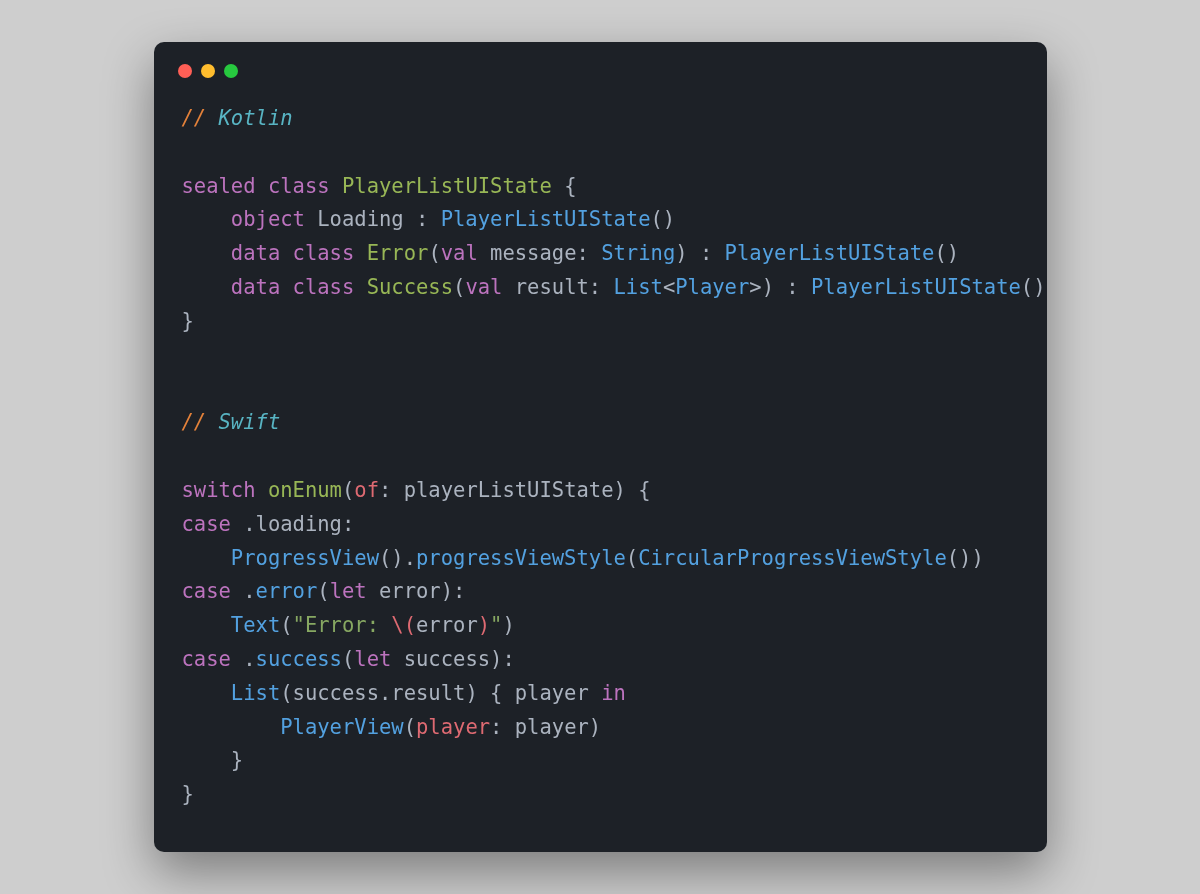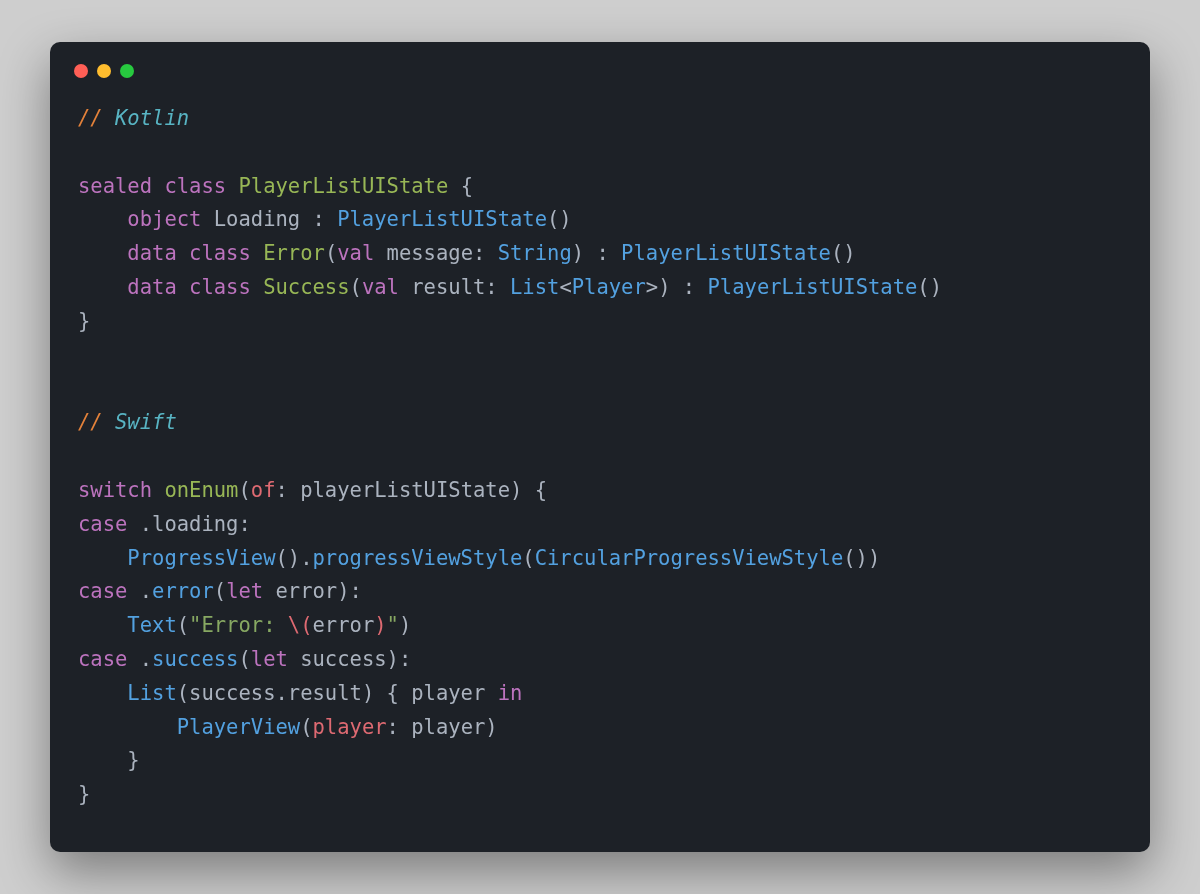--- a/index.html
+++ b/index.html
@@ -7,21 +7,21 @@
     padding: 0;
     background: #cecece;
     width: 1200px;
     height: 894px;
     display: flex;
     align-items: center;
     justify-content: center;
     font-family: "SF Mono", "Menlo", "Consolas", monospace;
   }
   .window {
-    width: 1100px;
+    width: 893px;
     background: #1d2127;
     border-radius: 10px;
     box-shadow: 0 20px 50px rgba(0,0,0,0.4);
     overflow: hidden;
   }
   .traffic-lights {
     display: flex;
     gap: 9px;
     padding: 22px 24px 0 24px;
   }

